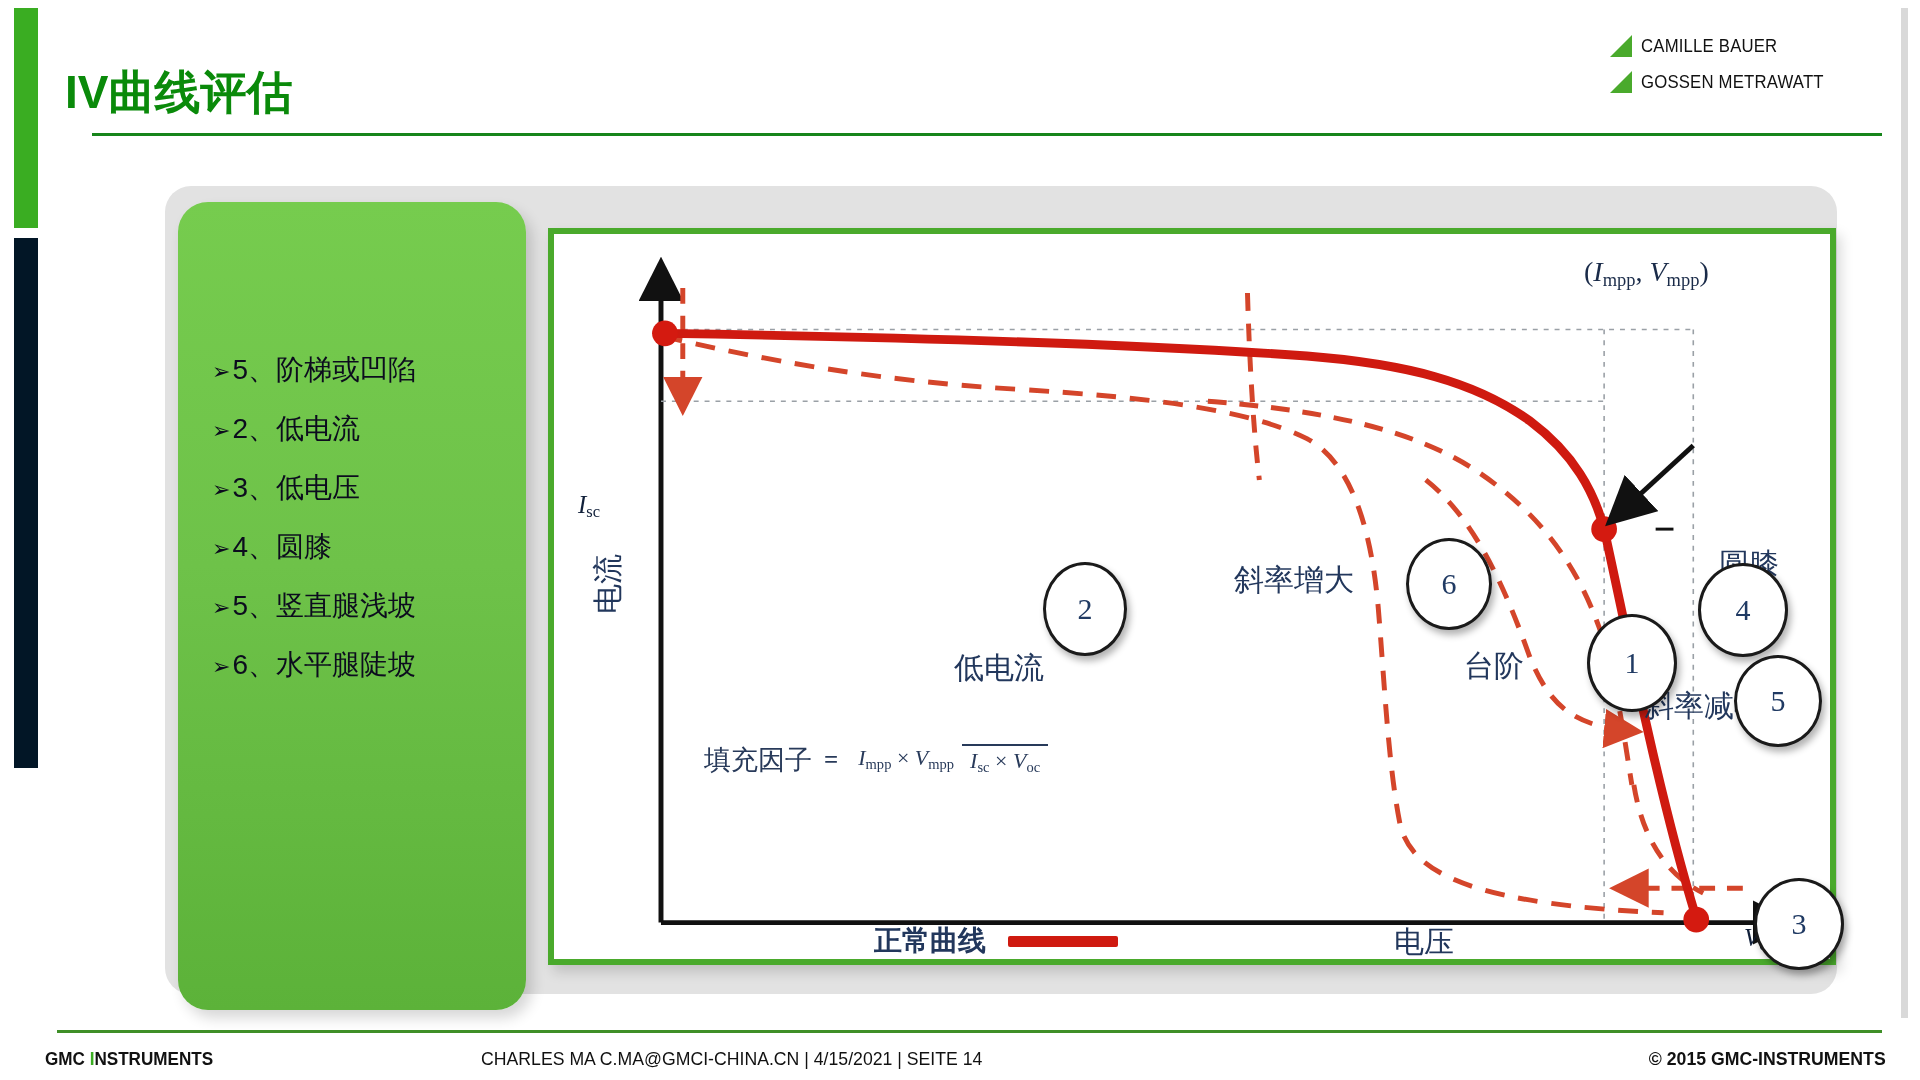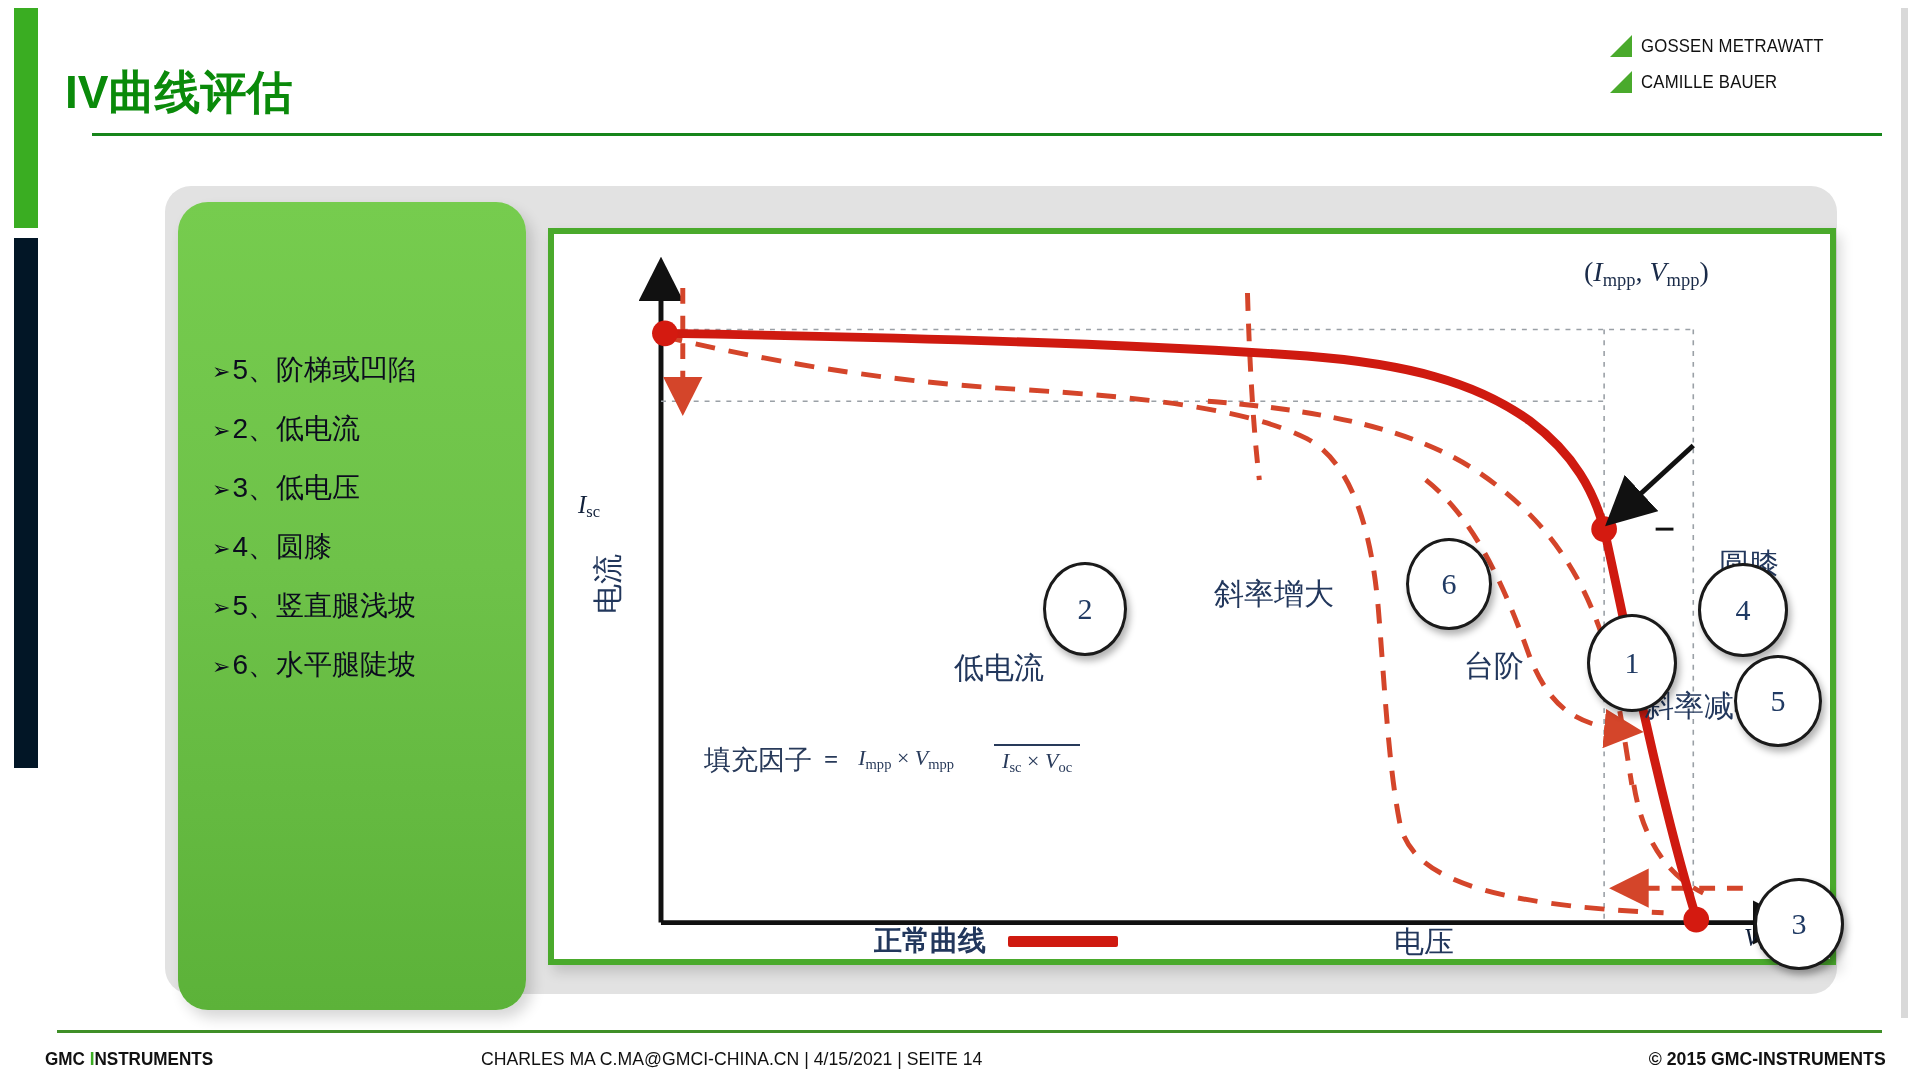--- a/index.html
+++ b/index.html
@@ -62,21 +62,21 @@
   .legend-label{font-size:28px;color:#22375c;font-family:"Liberation Serif",serif;font-weight:bold;}
   .legend-swatch{width:110px;height:11px;background:#cf1a10;border-radius:2px;}
 
   
   .formula{position:absolute;left:150px;top:508px;display:flex;align-items:center;gap:12px;
            color:#283a5a;font-family:"Liberation Serif","DejaVu Serif",serif;}
   .formula-name{font-size:27px;}
   .formula-eq{font-size:25px;font-weight:bold;}
   .frac{display:inline-flex;flex-direction:row;align-items:center;font-size:22px;line-height:1.15;}
   .frac .num{padding:0 8px 2px;}
-  .frac .den{padding:2px 8px 0;border-top:2px solid #283a5a;margin-left:32px;}
+  .frac .den{padding:2px 8px 0;border-top:2px solid #283a5a;}
   .it{font-style:italic;}
   .sub{font-size:.66em;vertical-align:-.25em;font-style:normal;}
 
   
   .pt-isc{position:absolute;left:24px;top:250px;font-size:25px;color:#11203a;
           font-family:"Liberation Serif",serif;margin-top:7px;}
   .pt-voc{position:absolute;left:1190px;top:690px;font-size:25px;color:#11203a;
           font-family:"Liberation Serif",serif;}
   .pt-mpp{position:absolute;left:1030px;top:22px;font-size:28px;color:#1a2b49;
           font-family:"Liberation Serif",serif;white-space:nowrap;}
@@ -99,27 +99,27 @@
 <div class="right-edge"></div>
 
 <div class="page-title">IV曲线评估</div>
 <div class="title-rule"></div>
 
 <div class="logo-block">
   <div class="logo-row">
     <svg class="logo-tri" viewBox="0 0 26 26">
       <polygon points="2,24 24,24 24,2" fill="#4aaa2c"></polygon>
     </svg>
-    <span class="logo-text">GOSSEN METRAWATT</span>
+    <span class="logo-text">CAMILLE BAUER</span>
   </div>
   <div class="logo-row">
     <svg class="logo-tri" viewBox="0 0 26 26">
       <polygon points="2,24 24,24 24,2" fill="#4aaa2c"></polygon>
     </svg>
-    <span class="logo-text">CAMILLE BAUER</span>
+    <span class="logo-text">GOSSEN METRAWATT</span>
   </div>
 </div>
 
 <div class="shadow-panel"></div>
 
 <div class="list-box">
   <div class="list-inner">
     <div class="list-item">
       <span class="bullet">➢</span>
       <span>5、阶梯或凹陷</span>
@@ -200,21 +200,21 @@
   <div class="pt-isc">
     <span class="it">I</span><span class="sub">sc</span>
   </div>
   <div class="pt-voc">
     <span class="it">V</span><span class="sub">oc</span>
   </div>
   <div class="pt-mpp">
     (<span class="it">I</span><span class="sub">mpp</span>,&nbsp;<span class="it">V</span><span class="sub">mpp</span>)
   </div>
 
-  <div class="lbl lbl-cn" style="left:660px;top:326px;margin-top:14px;">斜率增大</div>
+  <div class="lbl lbl-cn" style="left:680px;top:326px;">斜率增大</div>
   <div class="lbl lbl-cn" style="left:400px;top:414px;font-family:Liberation Serif, serif;">低电流</div>
   <div class="lbl lbl-cn" style="left:910px;top:412px;">台阶</div>
   <div class="lbl lbl-cn" style="left:1165px;top:310px;">圆膝</div>
   <div class="lbl lbl-cn" style="left:1090px;top:452px;">斜率减小</div>
 
   <div class="cnum" style="left:489px;top:328px;width:78px;height:88px;">2</div>
   <div class="cnum" style="left:852px;top:304px;width:80px;height:86px;">6</div>
   <div class="cnum" style="left:1033px;top:380px;width:84px;height:92px;">1</div>
   <div class="cnum" style="left:1144px;top:329px;width:84px;height:88px;">4</div>
   <div class="cnum" style="left:1180px;top:421px;width:82px;height:86px;">5</div>

